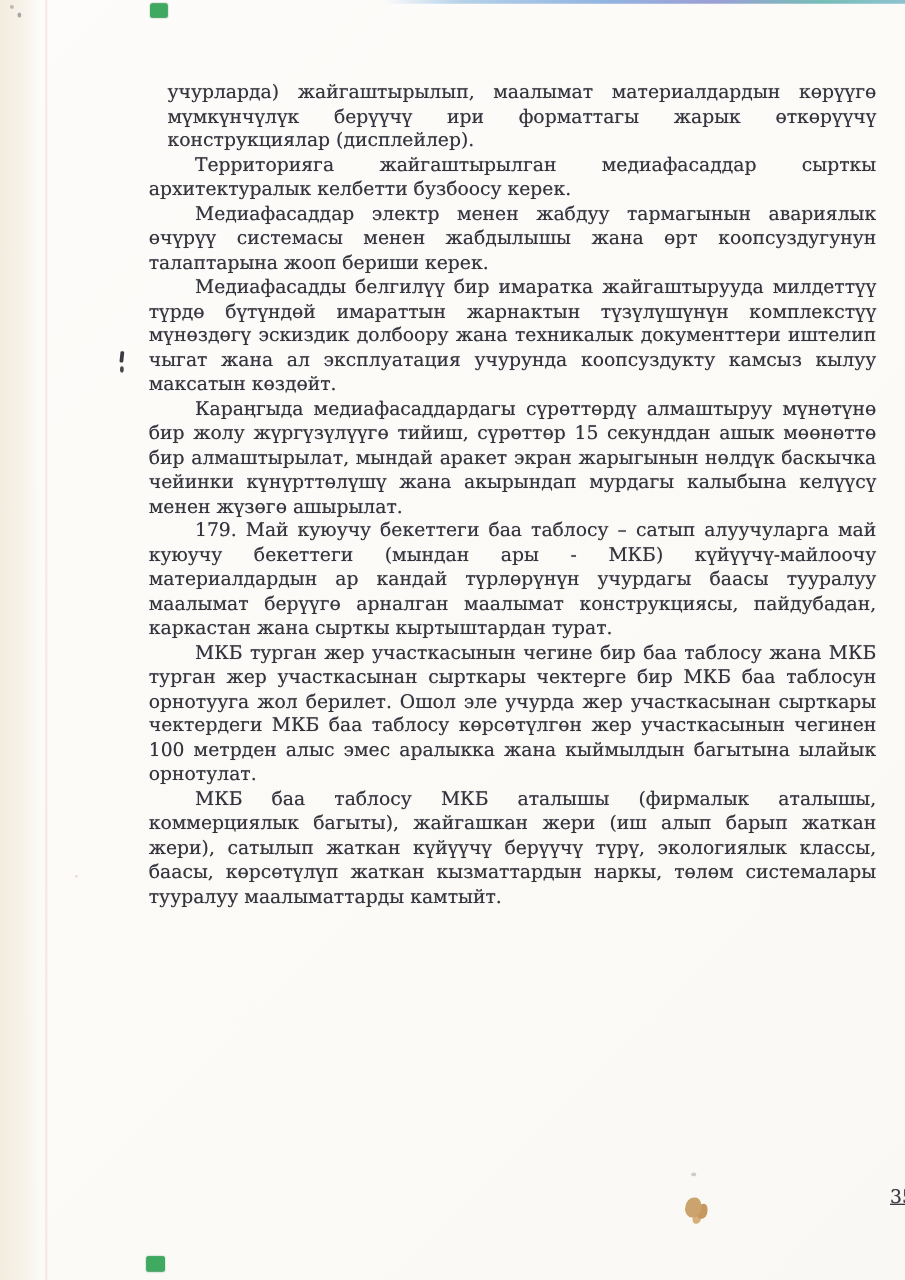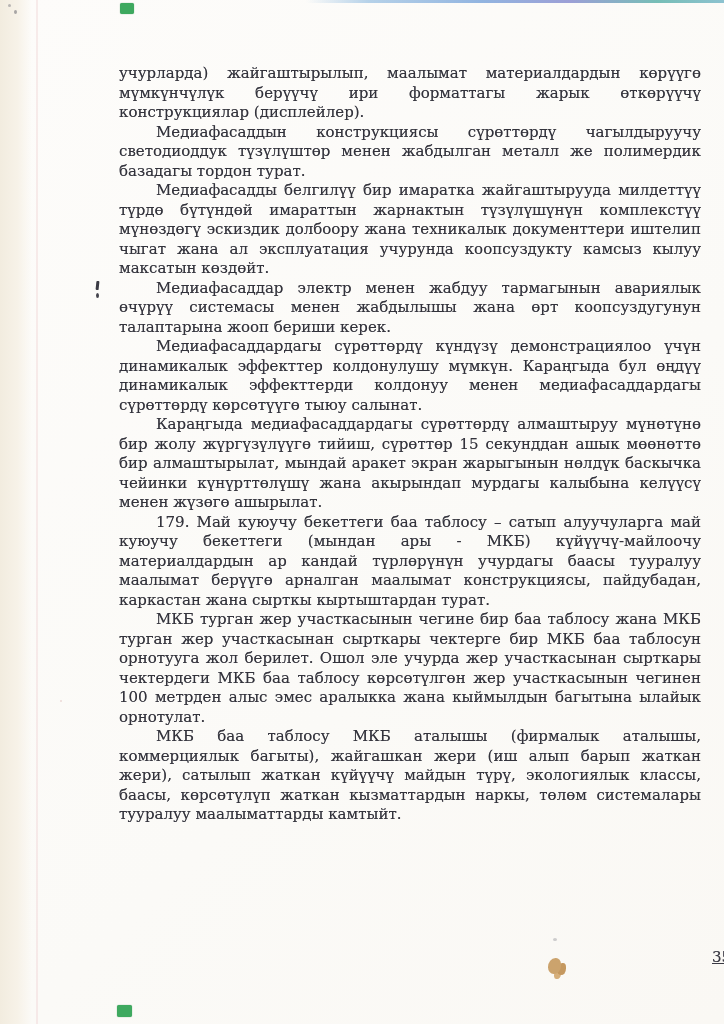--- a/index.html
+++ b/index.html
@@ -63,21 +63,21 @@
   }
   .content p {
     margin:0;
     text-align:justify;
     text-indent:37px;
     font-size:15px;
     line-height:19.5px;
     color:#33333c;
     text-shadow:0 0 .6px rgba(51,51,62,.55);
   }
-  .content p.no-indent { text-indent:0; }
+  .content p.no-indent { text-indent:0;margin-left:15px; }
   .footer {
     position:absolute; left:712px; top:948px;
     font-size:15px; color:#3a3a44;
     text-shadow:0 0 .6px rgba(51,51,62,.5);
     text-decoration:underline;
   }
 </style>
 </head>
 <body>
 
@@ -99,25 +99,24 @@
 
   <span class="speck sp1"></span>
   <span class="speck sp2"></span>
   <span class="speck sp3"></span>
   <span class="speck sp4"></span>
   <span class="speck sp5"></span>
   <span class="speck sp6"></span>
 
   <div class="content">
       <p class="no-indent">учурларда) жайгаштырылып, маалымат материалдардын көрүүгө мүмкүнчүлүк берүүчү ири форматтагы жарык өткөрүүчү конструкциялар (дисплейлер).</p>
-      <p>Медиафасаддын конструкциясы сүрөттөрдү чагылдыруучу светодиоддук түзүлүштөр менен жабдылган металл же полимердик базадагы тордон турат.</p>
+      <p>Территорияга жайгаштырылган медиафасаддар сырткы архитектуралык келбетти бузбоосу керек.</p>
+      <p>Медиафасаддар электр менен жабдуу тармагынын авариялык өчүрүү системасы менен жабдылышы жана өрт коопсуздугунун талаптарына жооп бериши керек.</p>
       <p>Медиафасадды белгилүү бир имаратка жайгаштырууда милдеттүү түрдө бүтүндөй имараттын жарнактын түзүлүшүнүн комплекстүү мүнөздөгү эскиздик долбоору жана техникалык документтери иштелип чыгат жана ал эксплуатация учурунда коопсуздукту камсыз кылуу максатын көздөйт.</p>
-      <p>Медиафасаддар электр менен жабдуу тармагынын авариялык өчүрүү системасы менен жабдылышы жана өрт коопсуздугунун талаптарына жооп бериши керек.</p>
-      <p>Медиафасаддардагы сүрөттөрдү күндүзү демонстрациялоо үчүн динамикалык эффекттер колдонулушу мүмкүн. Караңгыда бул өңдүү динамикалык эффекттерди колдонуу менен медиафасаддардагы сүрөттөрдү көрсөтүүгө тыюу салынат.</p>
       <p>Караңгыда медиафасаддардагы сүрөттөрдү алмаштыруу мүнөтүнө бир жолу жүргүзүлүүгө тийиш, сүрөттөр 15 секунддан ашык мөөнөттө бир алмаштырылат, мындай аракет экран жарыгынын нөлдүк баскычка чейинки күнүрттөлүшү жана акырындап мурдагы калыбына келүүсү менен жүзөгө ашырылат.</p>
       <p>179. Май куюучу бекеттеги баа таблосу – сатып алуучуларга май куюучу бекеттеги (мындан ары - МКБ) күйүүчү-майлоочу материалдардын ар кандай түрлөрүнүн учурдагы баасы тууралуу маалымат берүүгө арналган маалымат конструкциясы, пайдубадан, каркастан жана сырткы кыртыштардан турат.</p>
       <p>МКБ турган жер участкасынын чегине бир баа таблосу жана МКБ турган жер участкасынан сырткары чектерге бир МКБ баа таблосун орнотууга жол берилет. Ошол эле учурда жер участкасынан сырткары чектердеги МКБ баа таблосу көрсөтүлгөн жер участкасынын чегинен 100 метрден алыс эмес аралыкка жана кыймылдын багытына ылайык орнотулат.</p>
-      <p>МКБ баа таблосу МКБ аталышы (фирмалык аталышы, коммерциялык багыты), жайгашкан жери (иш алып барып жаткан жери), сатылып жаткан күйүүчү майдын түрү, экологиялык классы, баасы, көрсөтүлүп жаткан кызматтардын наркы, төлөм системалары тууралуу маалыматтарды камтыйт.</p>
+      <p>МКБ баа таблосу МКБ аталышы (фирмалык аталышы, коммерциялык багыты), жайгашкан жери (иш алып барып жаткан жери), сатылып жаткан күйүүчү берүүчү түрү, экологиялык классы, баасы, көрсөтүлүп жаткан кызматтардын наркы, төлөм системалары тууралуу маалыматтарды камтыйт.</p>
     </div>
 
   <div class="footer">35</div>
 
 </div>
 
 </body></html>

